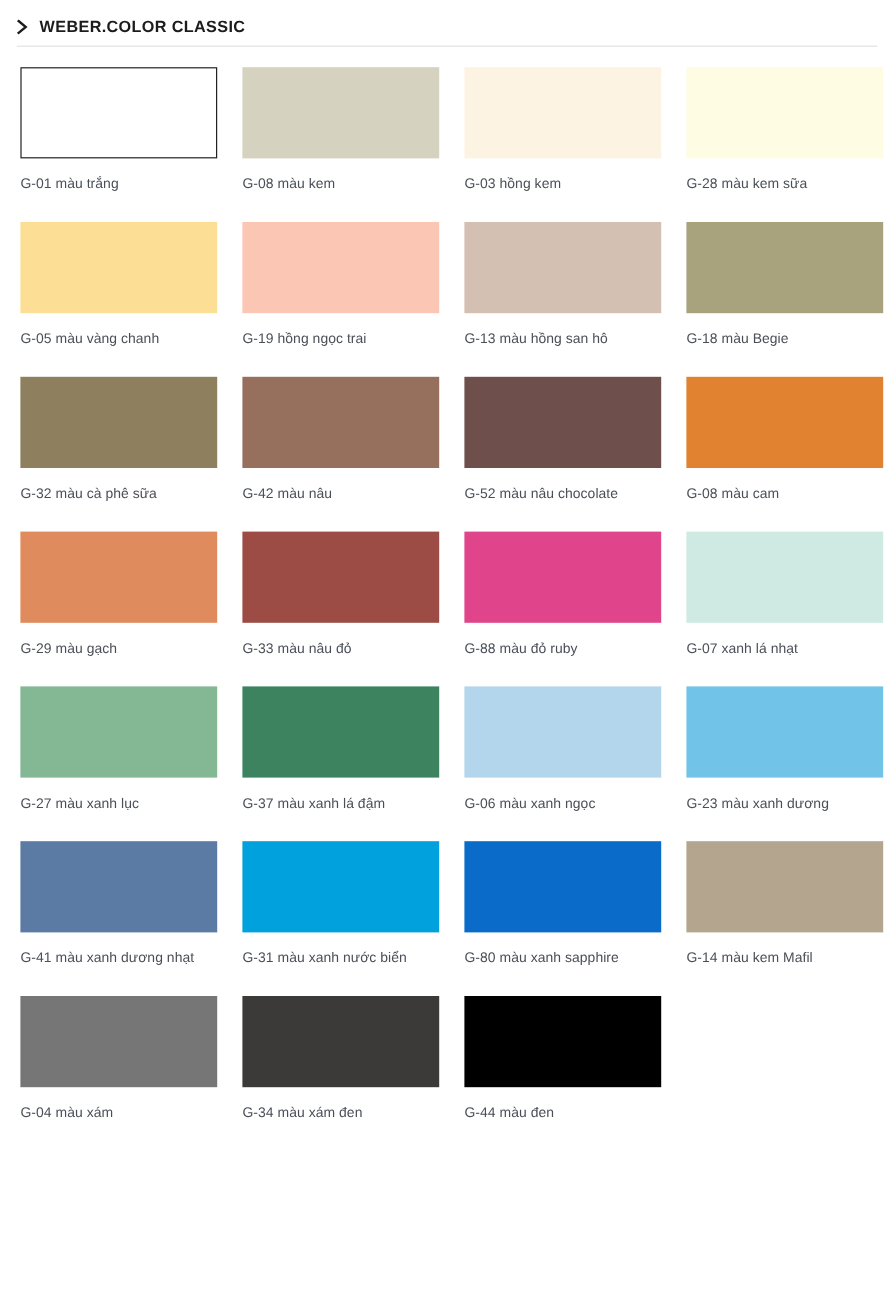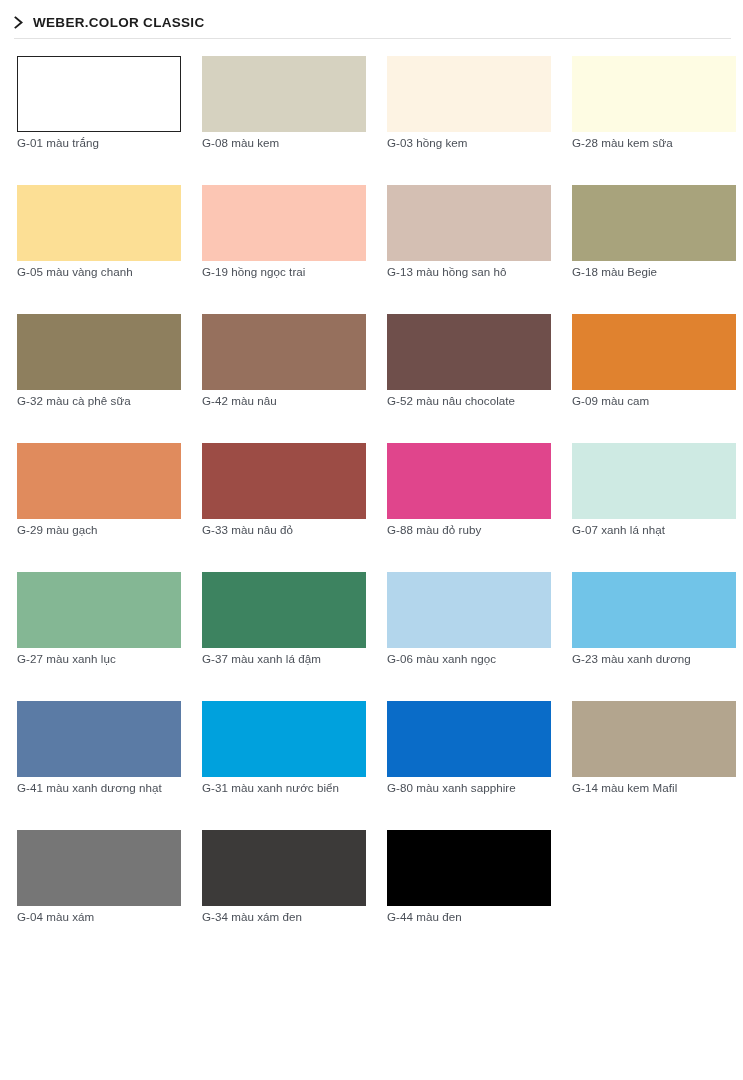--- a/index.html
+++ b/index.html
@@ -71,21 +71,21 @@
     width: 164px;
     height: 76px;
     display: block;
   }
 
   .swatch-chip.bordered {
     border: 1px solid #222222;
   }
 
   .swatch-label {
-    margin-top: 3px;
+    margin-top: 14px;
     font-size: 11.6px;
     line-height: 16px;
     color: #4a4f57;
     letter-spacing: 0.05px;
     width: 168px;
     word-break: break-word;
   }
 </style>
 </head>
 <body>
@@ -143,21 +143,21 @@
       <div class="swatch-cell">
         <div class="swatch-chip" style="background-color: rgb(150, 112, 93);"></div>
         <div class="swatch-label">G-42 màu nâu</div>
       </div>
       <div class="swatch-cell">
         <div class="swatch-chip" style="background-color: rgb(111, 79, 75);"></div>
         <div class="swatch-label">G-52 màu nâu chocolate</div>
       </div>
       <div class="swatch-cell">
         <div class="swatch-chip" style="background-color: rgb(224, 130, 47);"></div>
-        <div class="swatch-label">G-09 màu cam</div>
+        <div class="swatch-label">G-08 màu cam</div>
       </div>
       <div class="swatch-cell">
         <div class="swatch-chip" style="background-color: rgb(224, 139, 93);"></div>
         <div class="swatch-label">G-29 màu gạch</div>
       </div>
       <div class="swatch-cell">
         <div class="swatch-chip" style="background-color: rgb(156, 76, 69);"></div>
         <div class="swatch-label">G-33 màu nâu đỏ</div>
       </div>
       <div class="swatch-cell">

